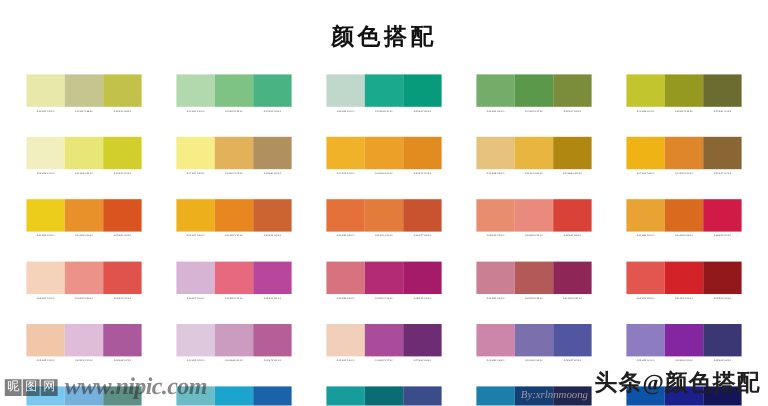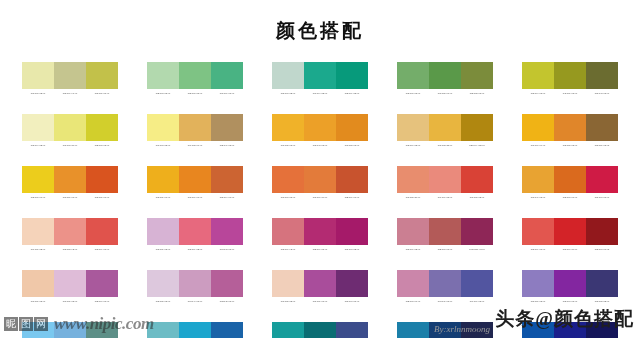--- a/index.html
+++ b/index.html
@@ -75,21 +75,21 @@
     line-height:14px;
     text-align:center;
     margin-right:1px;
     font-family:"DejaVu Sans", sans-serif;
   }
   #nipic-url{
     margin-left:5px;
     font-family:"Liberation Serif", serif;
     font-weight:bold;
     font-style:italic;
-    font-size:17px;
+    font-size:20px;
     color:#2b2b2b;
     letter-spacing:-.5px;
   }
   #toutiao-watermark{
     position:absolute;
     right:6px;bottom:6px;
     text-align:right;
   }
   #toutiao-text{
     font-family:"Liberation Serif", serif;

